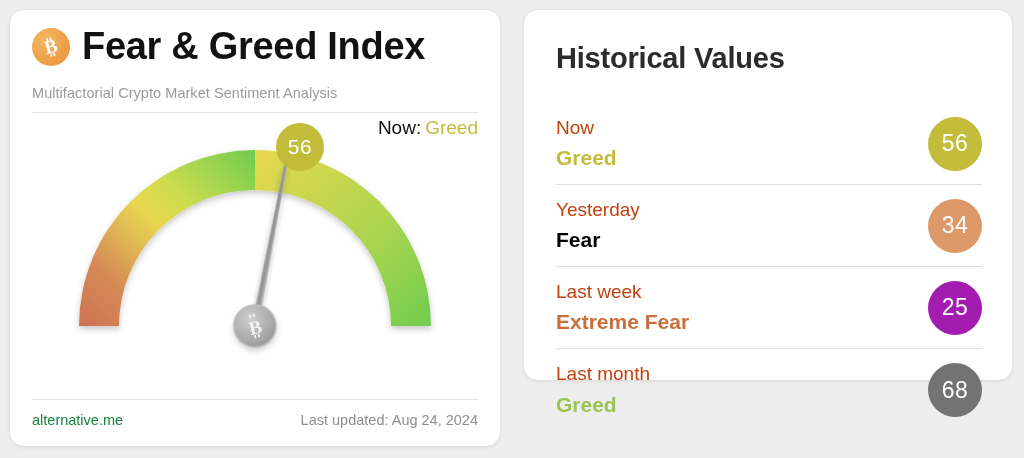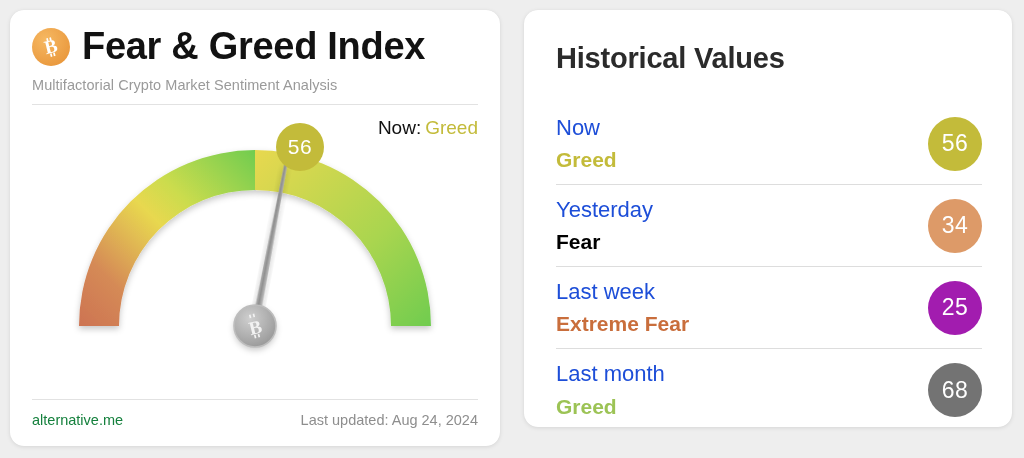--- a/index.html
+++ b/index.html
@@ -27,21 +27,21 @@
     box-shadow: 0 1px 4px rgba(0,0,0,0.10), 0 0 1px rgba(0,0,0,0.06);
   }
 
   #gauge-card {
     left: 10px;  top: 10px;
     width: 490px; height: 436px;
   }
 
   #historical-card {
     left: 524px; top: 10px;
-    width: 488px; height: 417px;
+    width: 488px; height: 370px;
   }
 
   
   .gauge-header {
     position: absolute;
     left: 22px; top: 14px;
     right: 22px;
   }
 
   .title-row {
@@ -67,21 +67,21 @@
     font-weight: bold;
     color: #121212;
     letter-spacing: -0.3px;
     line-height: 1.05;
     white-space: nowrap;
   }
 
   #page-subtitle {
     font-size: 14.5px;
     color: #9a9a9a;
-    margin-top: 7px;
+    margin-top: 15px;
     letter-spacing: 0.05px;
     white-space: nowrap;
   }
 
   .hr {
     height: 1px;
     background: #e2e2e2;
     margin-top: 11px;
   }
 
@@ -154,22 +154,22 @@
     height: 82px;
     border-bottom: 1px solid #dddddd;
     display: flex;
     align-items: center;
   }
   .history-row:last-child { border-bottom: none; }
 
   .history-text { flex: 1 1 auto; }
 
   .history-period {
-    font-size: 22px;
-    color: #1d4ed8;
+    font-size: 19px;
+    color: #c2410c;
     line-height: 1.1;
   }
 
   .history-label {
     font-size: 21px;
     font-weight: bold;
     margin-top: 8px;
     line-height: 1.1;
   }
 

